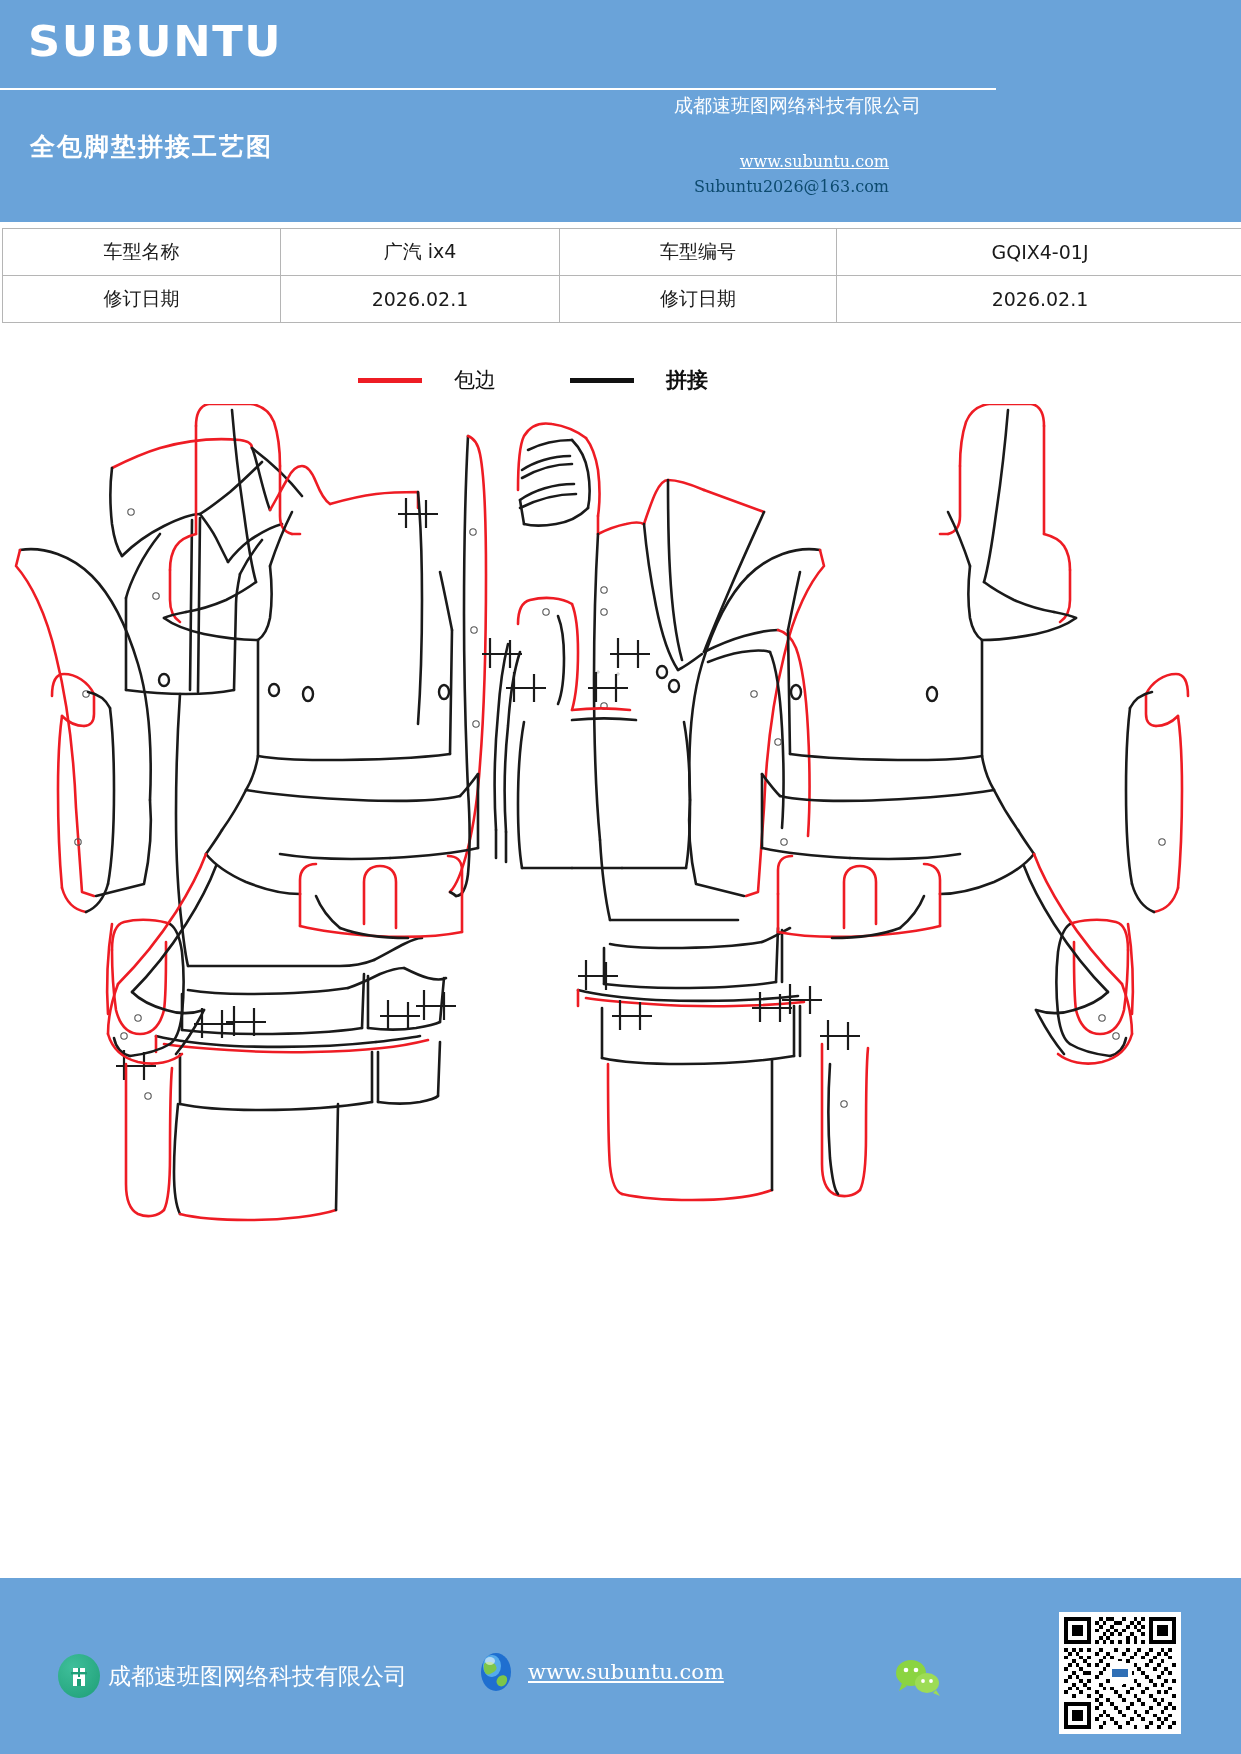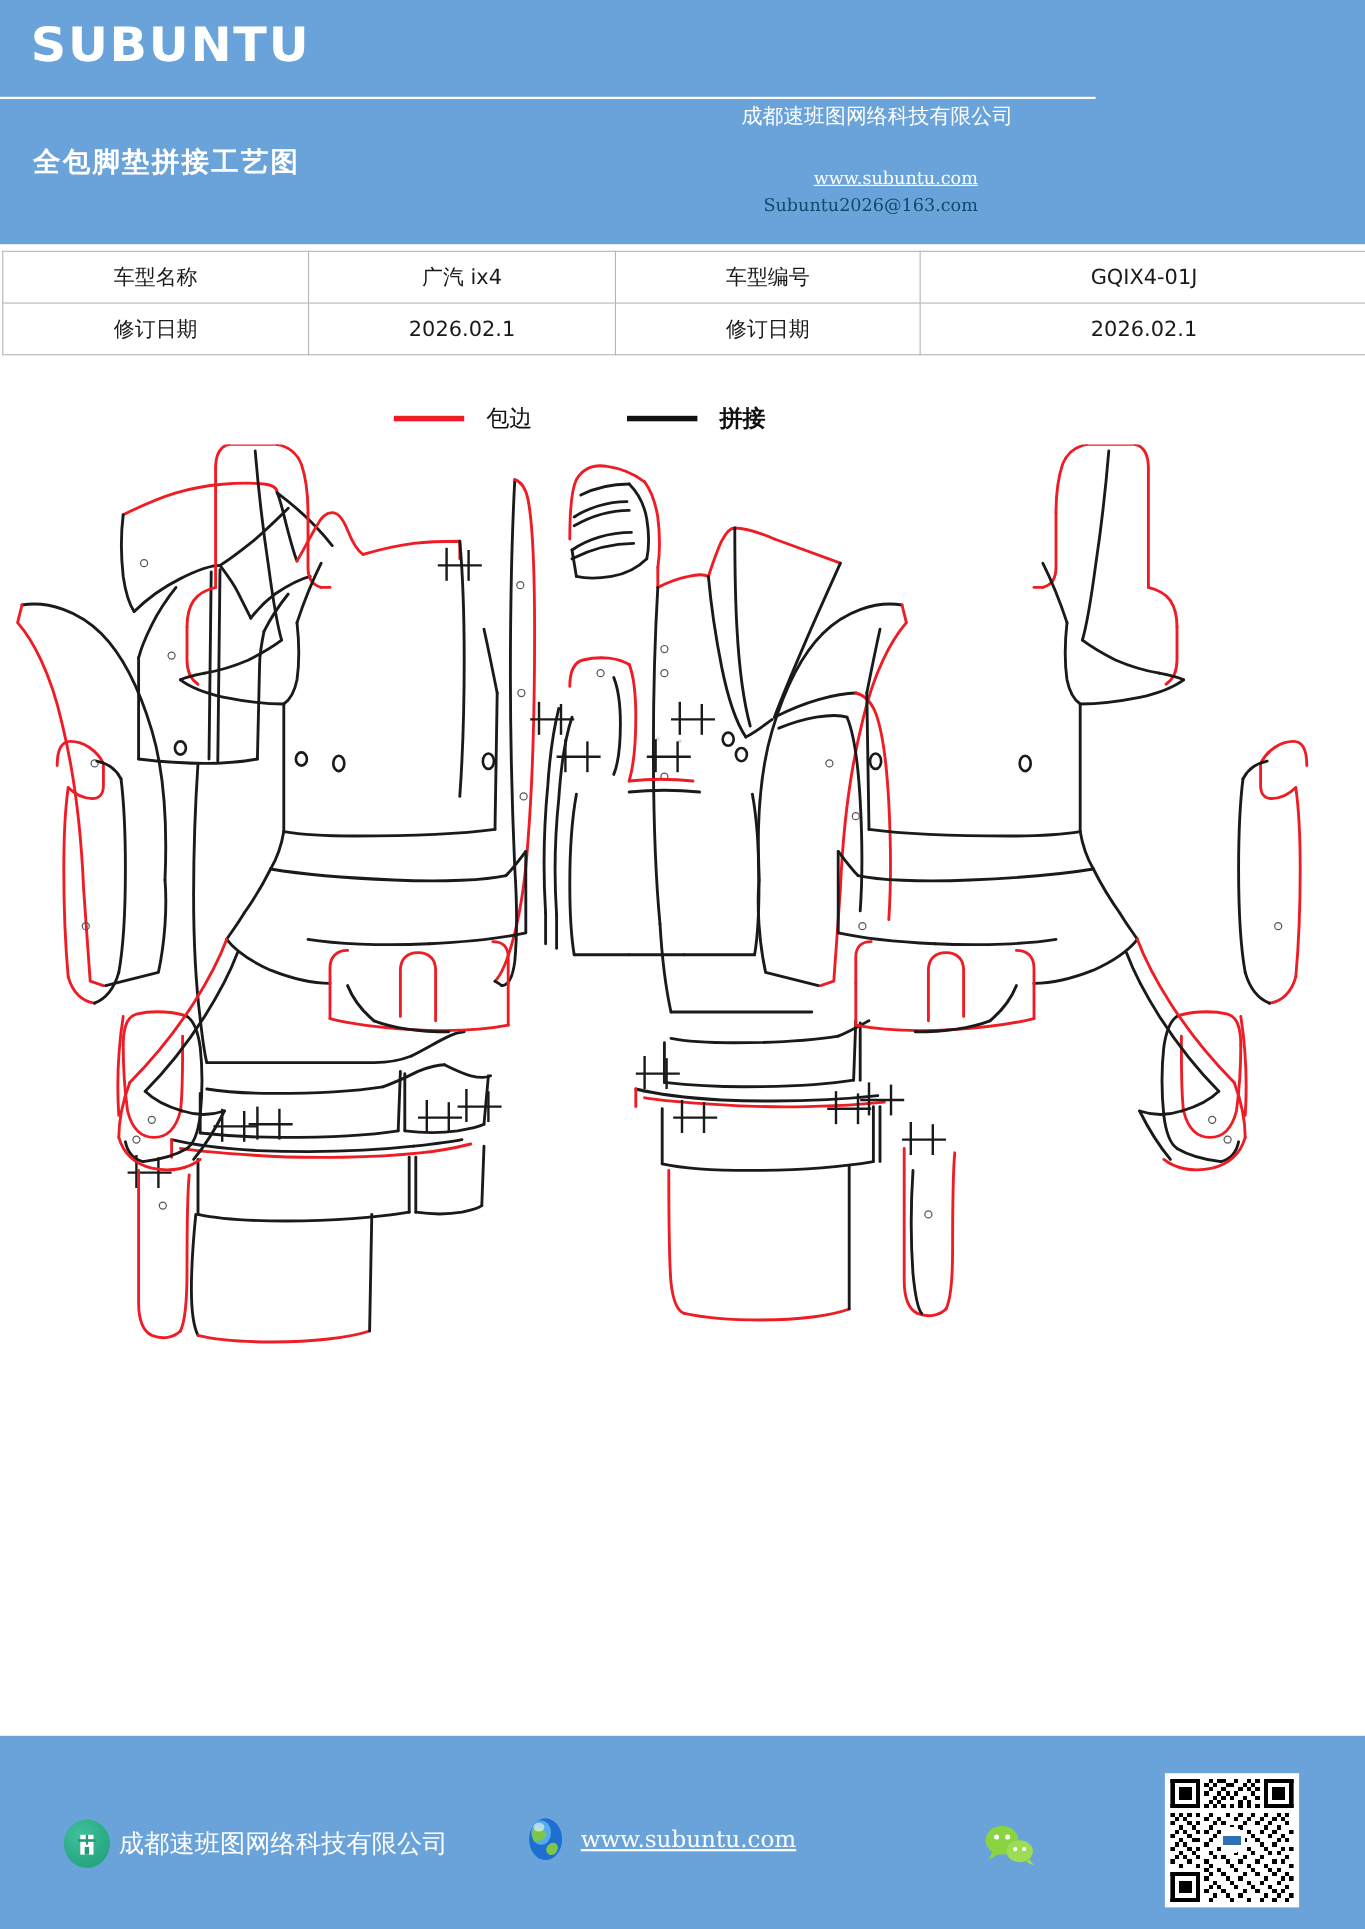--- a/index.html
+++ b/index.html
@@ -113,21 +113,21 @@
   .legend {
     position: absolute;
     left: 0; top: 358px;
     width: 1241px;
     height: 46px;
   }
   .legend-item {
     position: absolute;
     display: flex;
     align-items: center;
-    gap: 20px;
+    gap: 32px;
   }
   .legend-item.red  { left: 358px; top: 8px; }
   .legend-item.black{ left: 570px; top: 8px; font-weight: bold; }
   .legend-swatch {
     width: 64px;
     height: 5px;
     display: block;
   }
   .legend-label {
     font-size: 21px;

